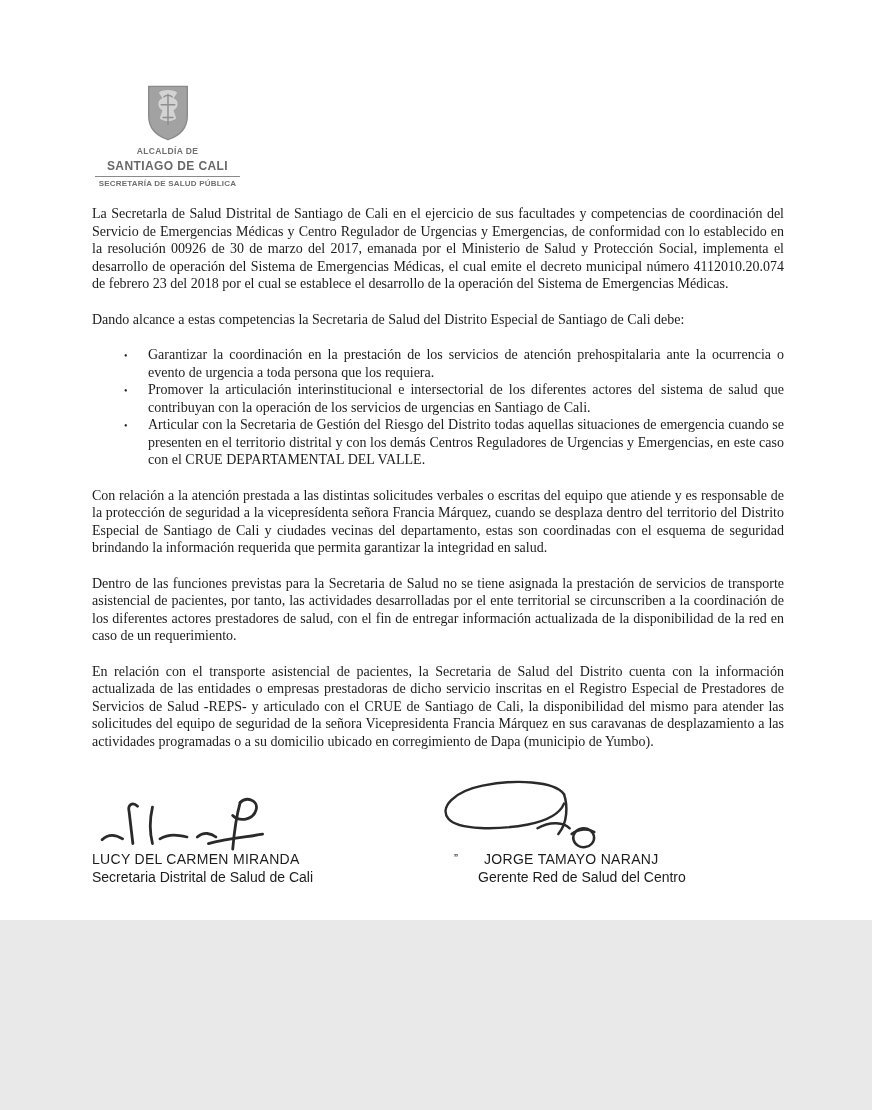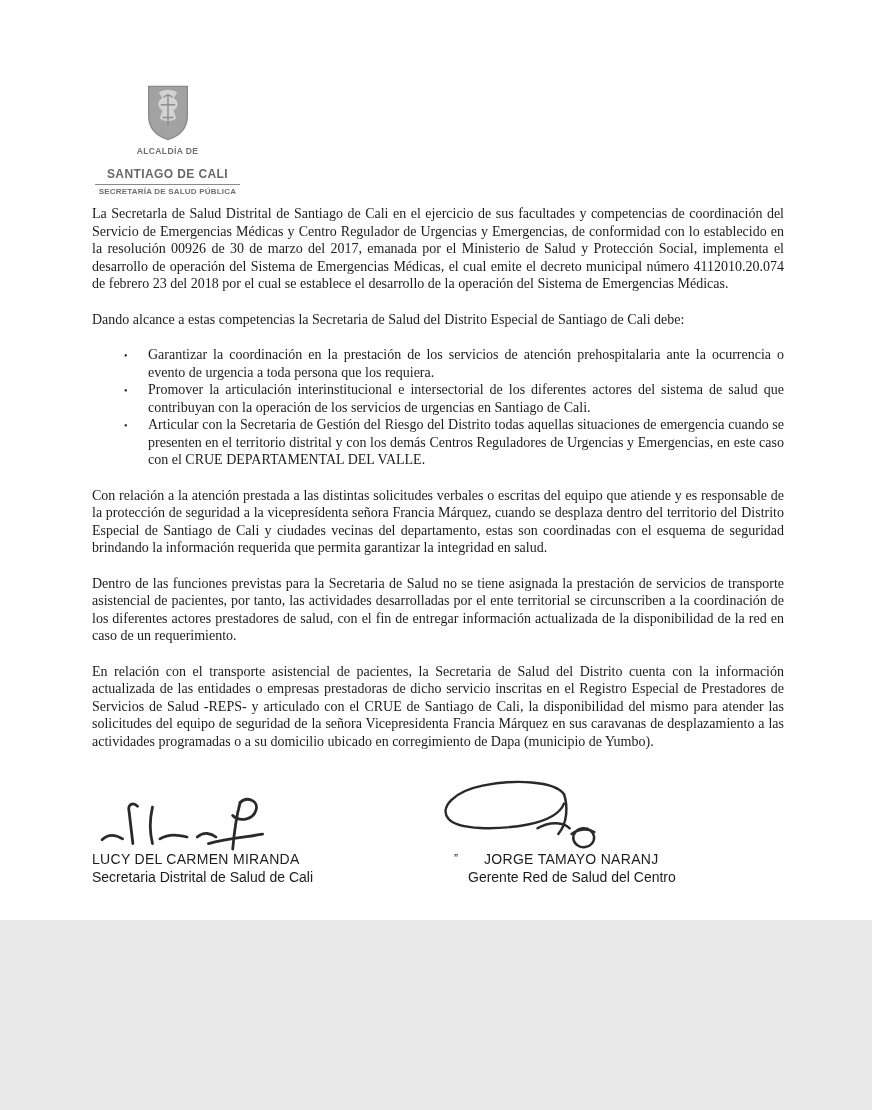--- a/index.html
+++ b/index.html
@@ -12,21 +12,21 @@
     color:#1e1e1e;
     overflow:hidden;
   }
   
   .logo-block{
     position:absolute;left:95px;top:84px;width:145px;
     text-align:center;color:#6e6e6e;
   }
   .logo-shield{display:block;margin:0 auto 4px auto;}
   .logo-line1{font-size:8.5px;font-weight:bold;letter-spacing:.4px;color:#6f6f6f;}
-  .logo-line2{font-size:12px;font-weight:bold;letter-spacing:.4px;color:#686868;margin-top:11px;}
+  .logo-line2{font-size:12px;font-weight:bold;letter-spacing:.4px;color:#686868;margin-top:3px;}
   .logo-line3{
     font-size:8px;font-weight:bold;letter-spacing:.2px;color:#6f6f6f;
     border-top:1.4px solid #8a8a8a;margin-top:3px;padding-top:2px;
   }
   
   .doc-text{
     position:absolute;left:92px;top:205px;width:692px;
     font-size:14px;line-height:17.5px;text-align:justify;
     color:#1c1c1c;
     font-family:Liberation Serif, serif;
@@ -40,21 +40,21 @@
   }
   
   .sig-block{position:absolute;font-size:14px;line-height:17.5px;color:#1c1c1c;}
   .sig-left{left:92px;top:795px;}
   .sig-right{left:438px;top:779px;}
   .sig-img{display:block;}
   .sig-name{white-space:nowrap;letter-spacing:.3px;}
   .sig-title{white-space:nowrap;}
   .sig-name-row{display:flex;align-items:flex-start;}
   .sig-quote{width:30px;flex:none;padding-left:16px;font-size:12px;}
-  .sig-right .sig-title{margin-left:30px;}
+  .sig-right .sig-title{margin-left:40px;}
   
   .icontec-logo{position:absolute;left:108px;top:981px;}
   .iqnet-logo{position:absolute;left:189px;top:979px;}
   .cert-code{
     position:absolute;left:96px;top:1066px;
     font-size:12px;color:#2a2a2a;letter-spacing:.2px;
   }
   .address-block{
     position:absolute;left:310px;top:986px;width:260px;
     text-align:right;font-size:17px;line-height:18px;color:#1c1c1c;margin-top:16px;

